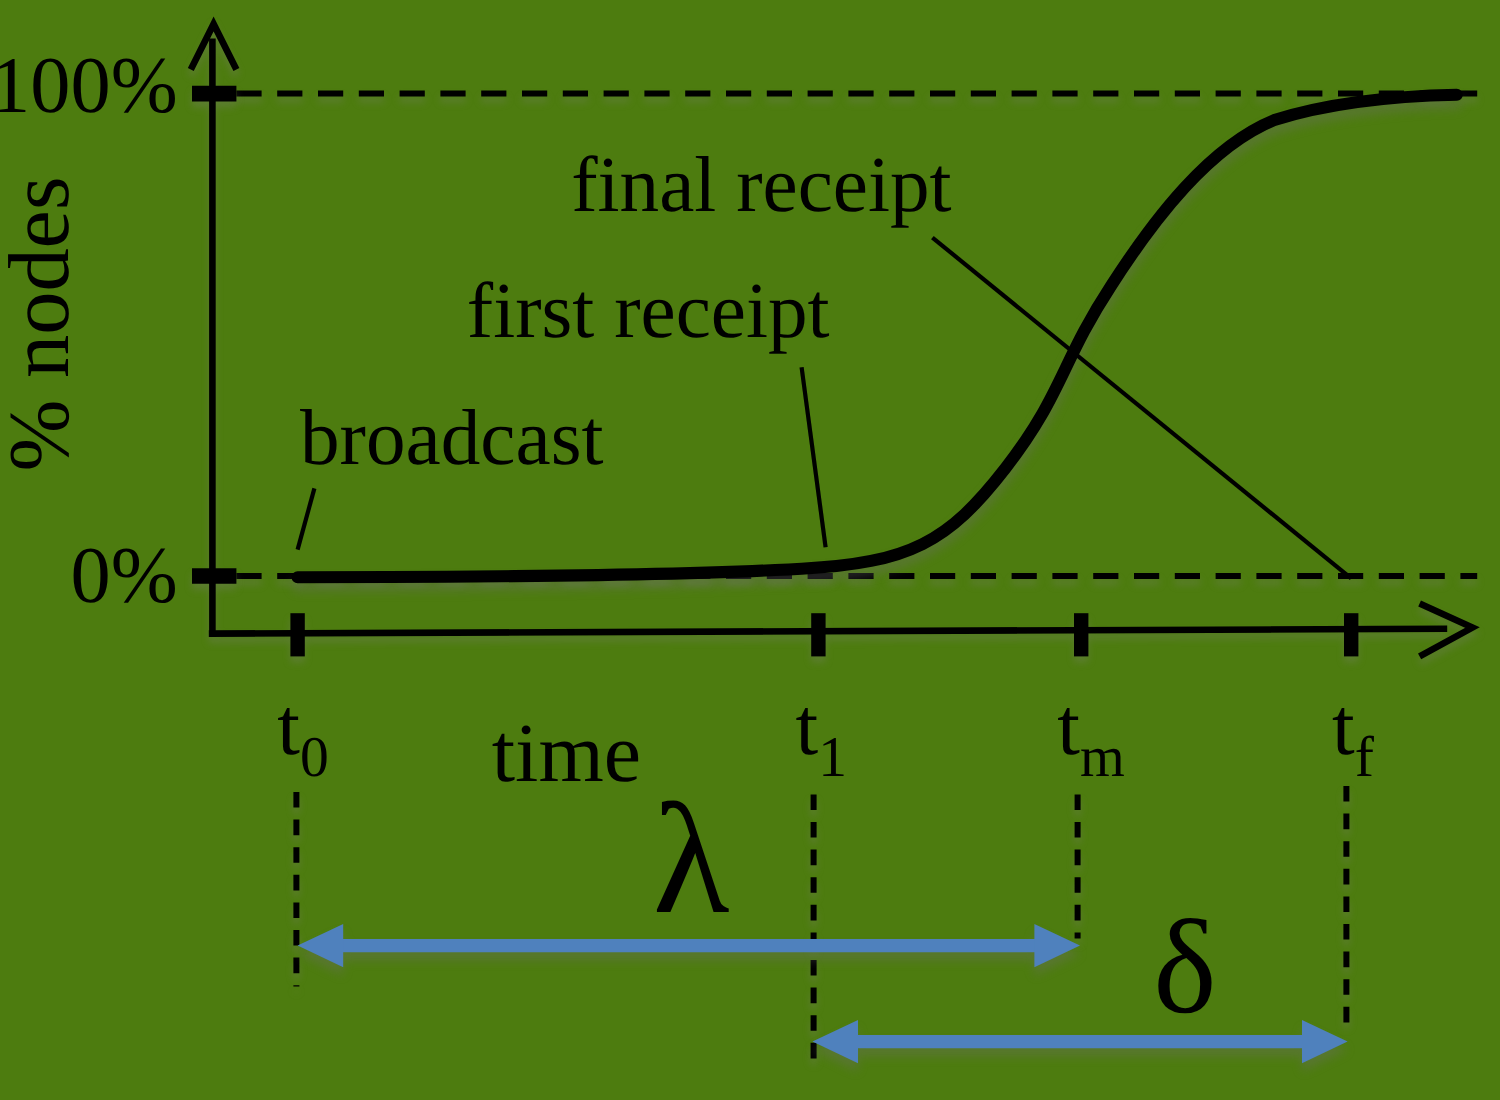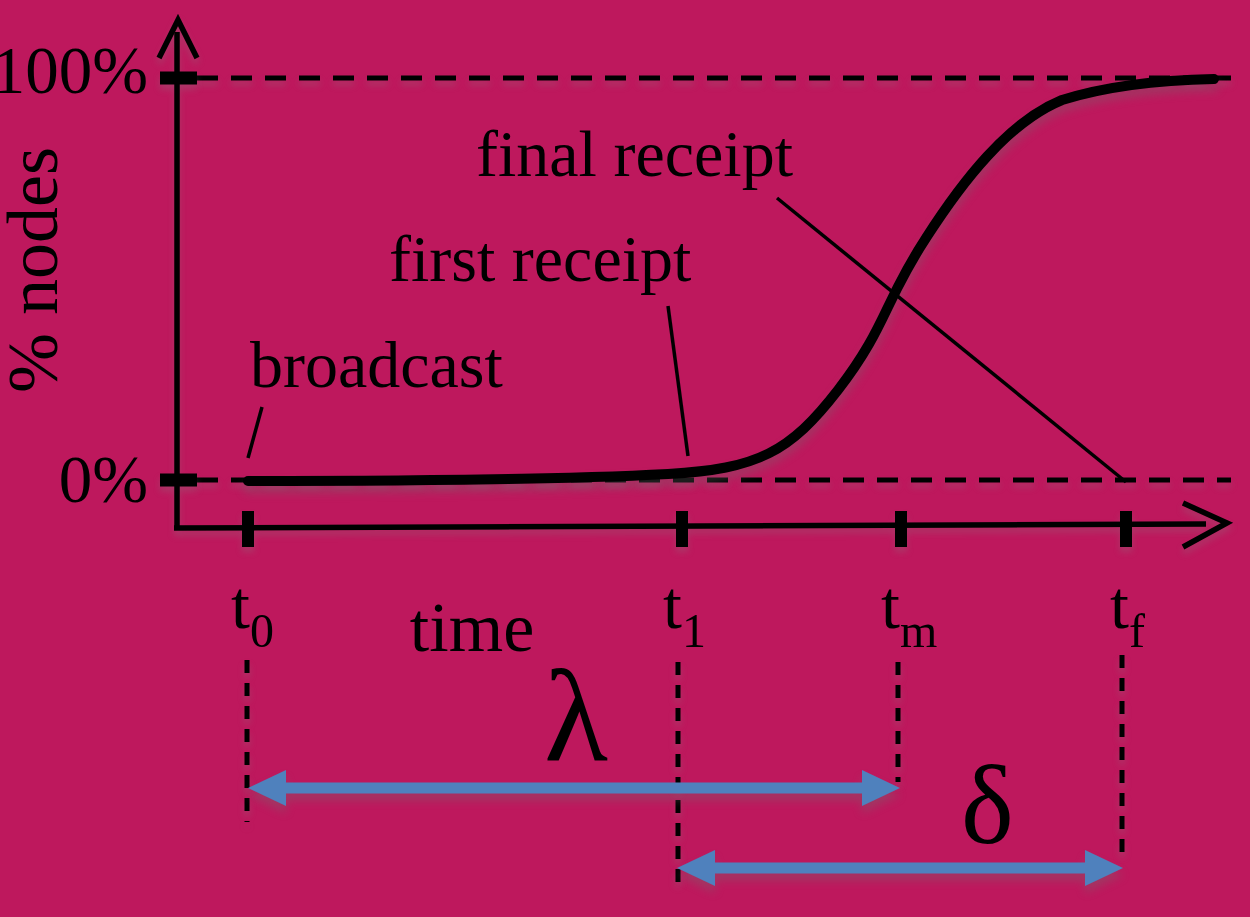--- a/index.html
+++ b/index.html
@@ -1,19 +1,19 @@
 <!DOCTYPE html>
 <html><head>
 <meta charset="utf-8">
 <style>
   html, body { margin: 0; padding: 0; background: #ffffff; }
   #stage {
     position: relative;
     width: 1250px; height: 917px;
-    background: #be185d;
+    background: #4d7c0f;
     overflow: hidden;
   }
   svg { display: block; }
   text {
     font-family: "Liberation Serif", "DejaVu Serif", serif;
     fill: #000000;
   }
   .num      { font-size: 67px; }
   .ylab     { font-size: 72px; }
   .anno     { font-size: 66px; }

